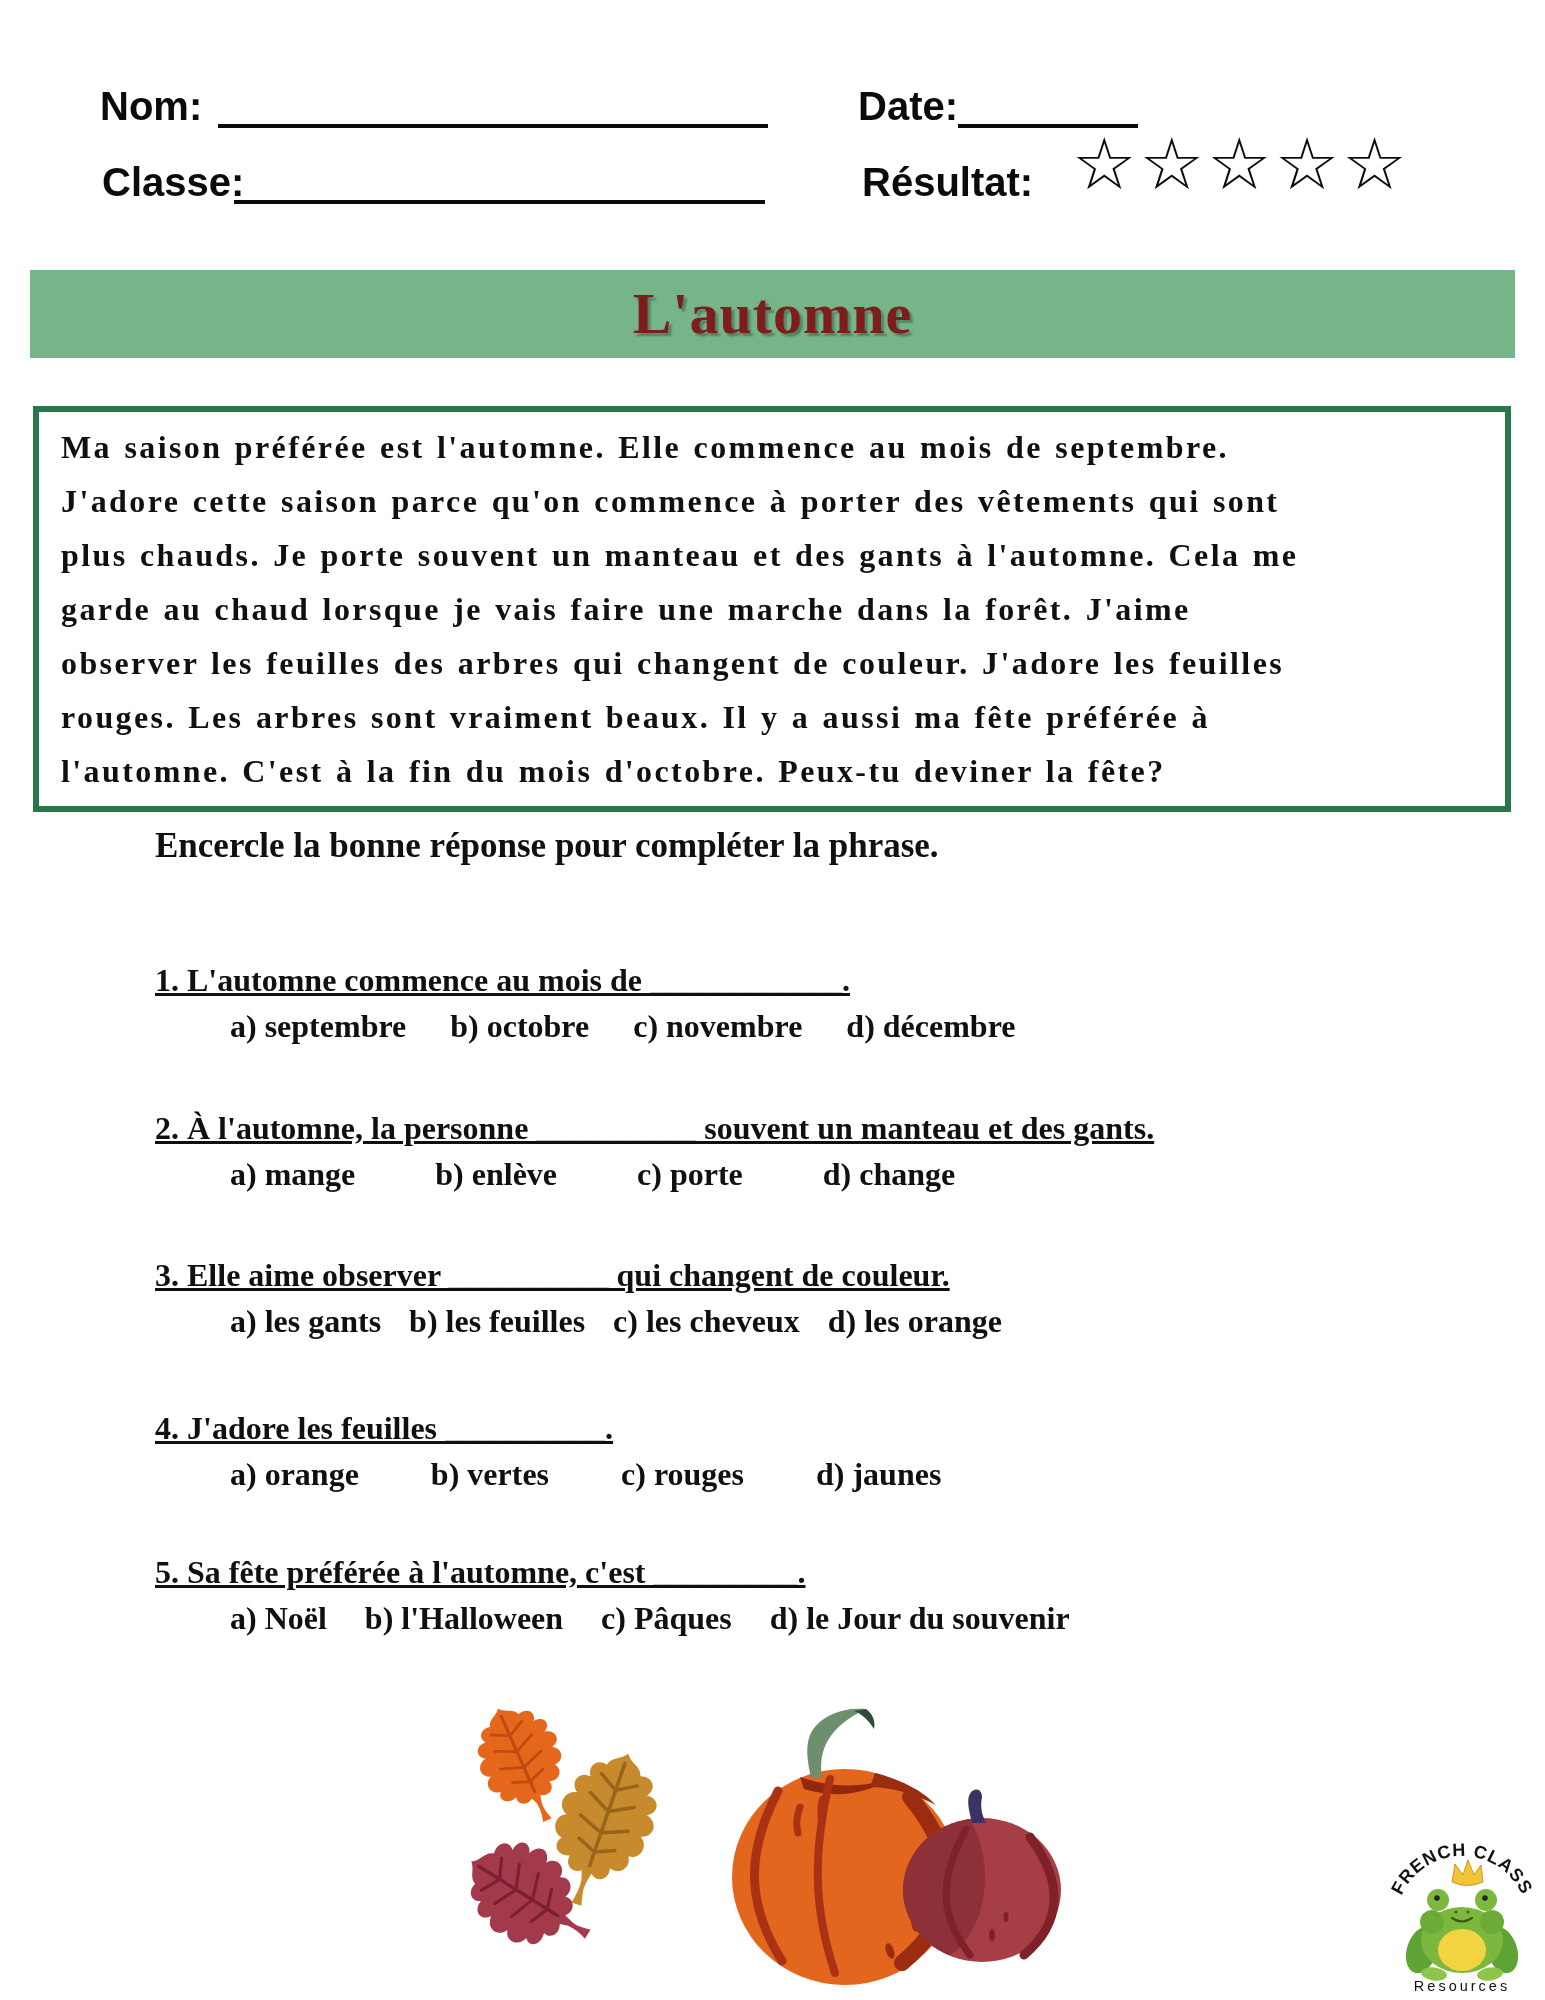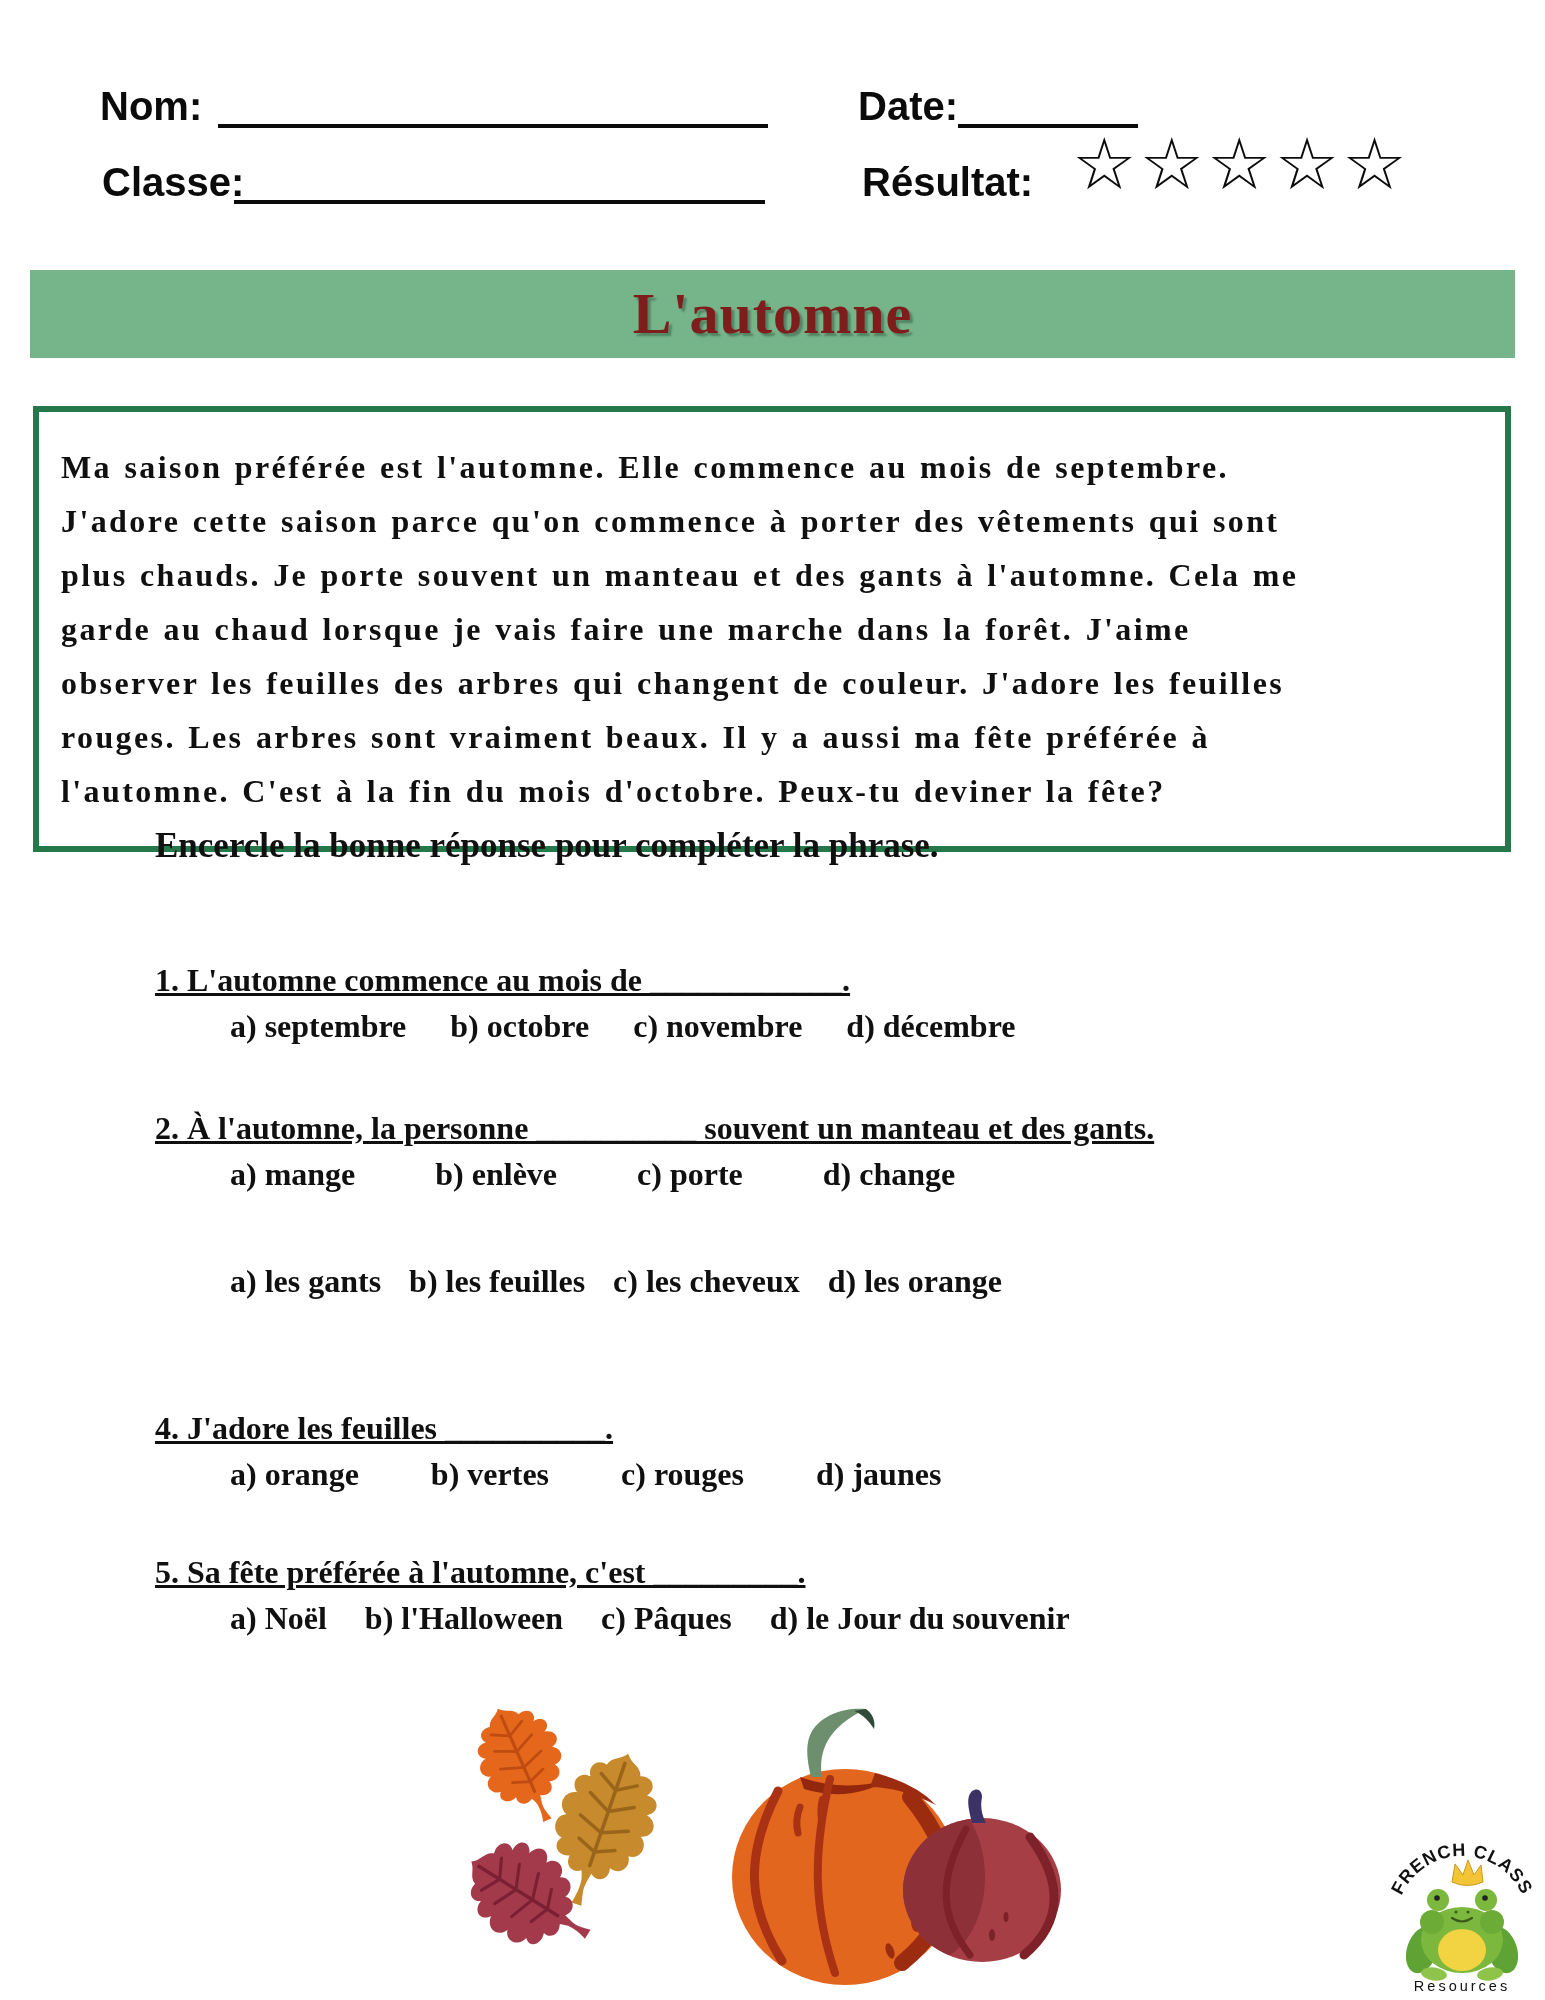--- a/index.html
+++ b/index.html
@@ -10,21 +10,21 @@
   .wline{position:absolute;height:0;border-bottom:4px solid #0b0b0b;}
   .stars{position:absolute;left:1072px;top:128px;font:400 72px "DejaVu Sans",sans-serif;
          letter-spacing:3px;color:#0b0b0b;line-height:72px;white-space:nowrap;}
   
   .banner{position:absolute;left:30px;top:270px;width:1485px;height:88px;background:#76b48a;}
   .banner-title{width:100%;text-align:center;font:700 58px "Liberation Serif",serif;
         line-height:88px;color:#7f1d1d;letter-spacing:1px;
         text-shadow:3px 3px 2px rgba(40,70,50,.45);}
   
   .passage-box{position:absolute;left:33px;top:406px;width:1478px;box-sizing:border-box;
-        border:6px solid #26784a;background:#fff;padding:28px 22px;}
+        border:6px solid #26784a;background:#fff;padding:8px 22px;}
   .passage-line{font:700 32px "Liberation Serif",serif;letter-spacing:2.4px;word-spacing:2px;
         line-height:54px;white-space:nowrap;color:#101010;}
   
   .instruction{position:absolute;left:155px;top:826px;font:700 35px "Liberation Serif",serif;white-space:nowrap;}
   .question{position:absolute;left:155px;white-space:nowrap;}
   .q-prompt{font:700 32px "Liberation Serif",serif;line-height:40px;text-decoration:underline;}
   .q-options{display:flex;margin:8px 0 0 75px;}
   .opt{font:700 32px "Liberation Serif",serif;}
   .g1{column-gap:44px;}.g2{column-gap:80px;}.g3{column-gap:36px;gap:28px;}.g4{column-gap:72px;}.g5{column-gap:38px;}
   .q1{top:960px;}.q2{top:1108px;}.q3{top:1255px;}.q4{top:1408px;}.q5{top:1552px;}
@@ -81,20 +81,21 @@
     <div class="q-prompt">2. À l'automne, la personne __________ souvent un manteau et des gants.</div>
     <div class="q-options g2">
       <span class="opt">a) mange</span>
       <span class="opt">b) enlève</span>
       <span class="opt">c) porte</span>
       <span class="opt">d) change</span>
     </div>
   </div>
 
   <div class="question q3">
+    <div class="q-prompt">3. Elle aime observer __________ qui changent de couleur.</div>
     <div class="q-options g3">
       <span class="opt">a) les gants</span>
       <span class="opt">b) les feuilles</span>
       <span class="opt">c) les cheveux</span>
       <span class="opt">d) les orange</span>
     </div>
   </div>
 
   <div class="question q4">
     <div class="q-prompt">4. J'adore les feuilles __________.</div>

